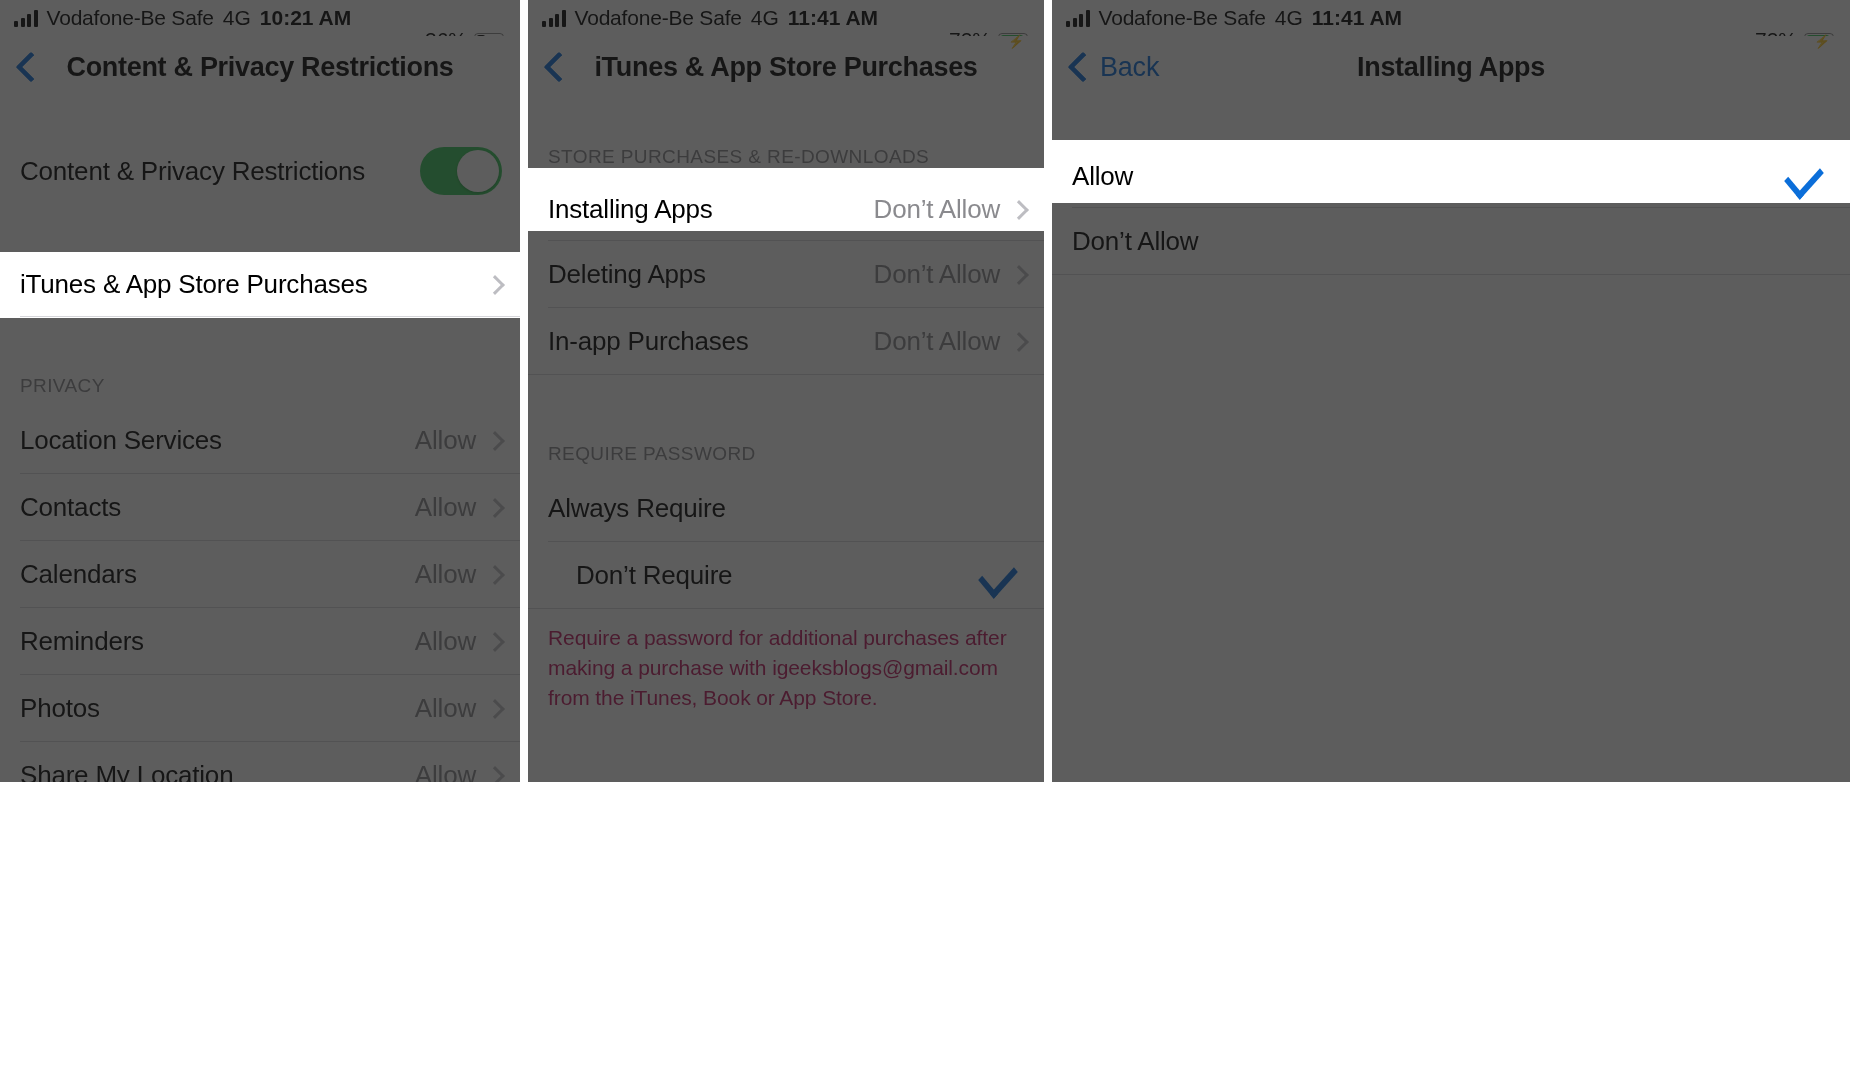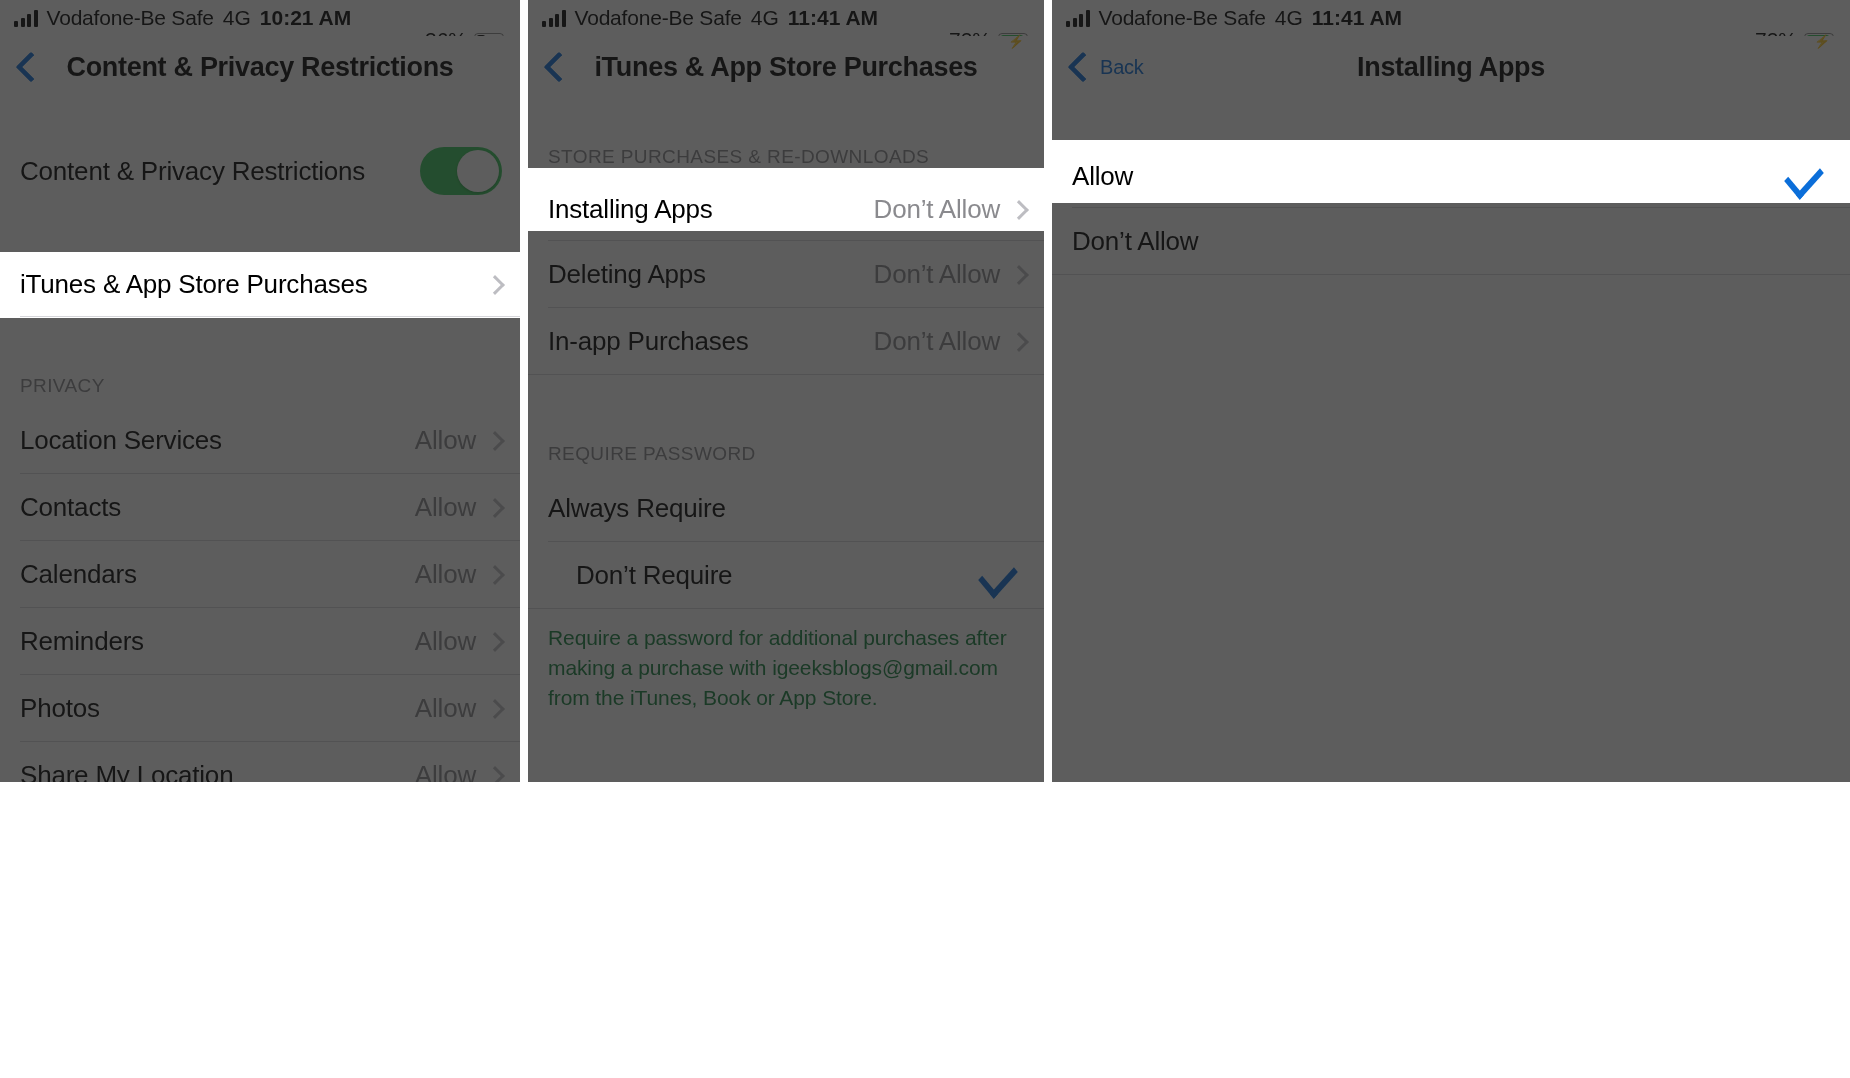--- a/index.html
+++ b/index.html
@@ -53,21 +53,21 @@
   .navbar{position:relative;height:62px;display:flex;align-items:center;background:#ffffff;}
   .navtitle{
     position:absolute;left:0;right:0;text-align:center;
     font-size:27px;font-weight:bold;color:#000;letter-spacing:-0.3px;
   }
   .backbtn{display:flex;align-items:center;gap:6px;padding-left:14px;z-index:2;}
   .chev-back{
     width:17px;height:17px;border-left:5px solid #0b6ed9;border-bottom:5px solid #0b6ed9;
     transform:rotate(45deg);border-radius:2px;margin-left:6px;
   }
-  .backtext{font-size:20px;color:#0b6ed9;letter-spacing:-0.2px;}
+  .backtext{font-size:27px;color:#0b6ed9;letter-spacing:-0.2px;}
 
   
   .group-gap{background:#ffffff;}
   .section-hdr{
     font-size:19px;color:#8a8a8e;letter-spacing:0.4px;
     padding:0 0 10px 20px;background:#ffffff;display:flex;align-items:flex-end;
   }
   .row{
     position:relative;display:flex;align-items:center;
     padding-left:20px;padding-right:18px;background:#ffffff;
@@ -95,21 +95,21 @@
     background:#fff;box-shadow:0 1px 3px rgba(0,0,0,.25);
   }
 
   
   .check{
     margin-left:auto;width:30px;height:18px;border-left:6px solid #0b6ed9;border-bottom:6px solid #0b6ed9;
     transform:rotate(-48deg) skewX(-8deg);flex:none;margin-right:10px;
   }
 
   .footnote{
-    font-size:21px;color:#15803d;line-height:1.42;padding:14px 22px 0 20px;
+    font-size:21px;color:#be185d;line-height:1.42;padding:14px 22px 0 20px;
     background:#ffffff;letter-spacing:-0.1px;
   }
   .filler{background:#ffffff;}
 </style>
 </head>
 <body>
 
 <div class="stage">
 
   <div class="panel p1">

